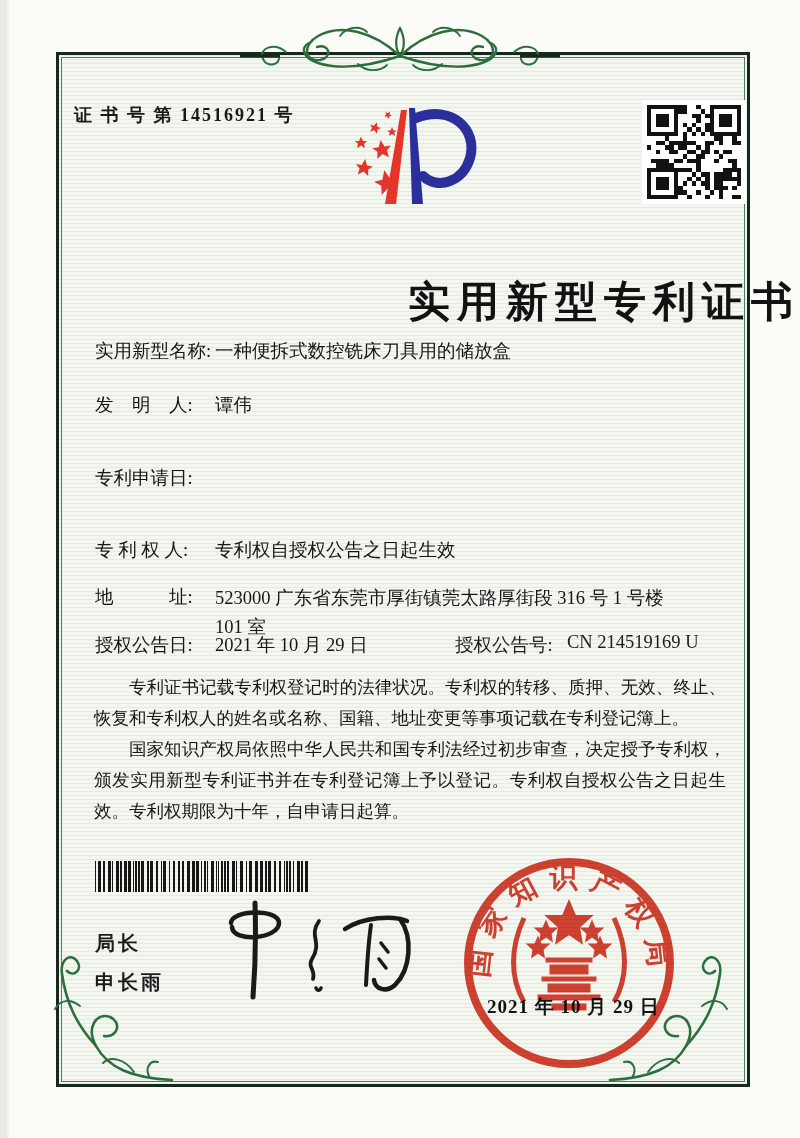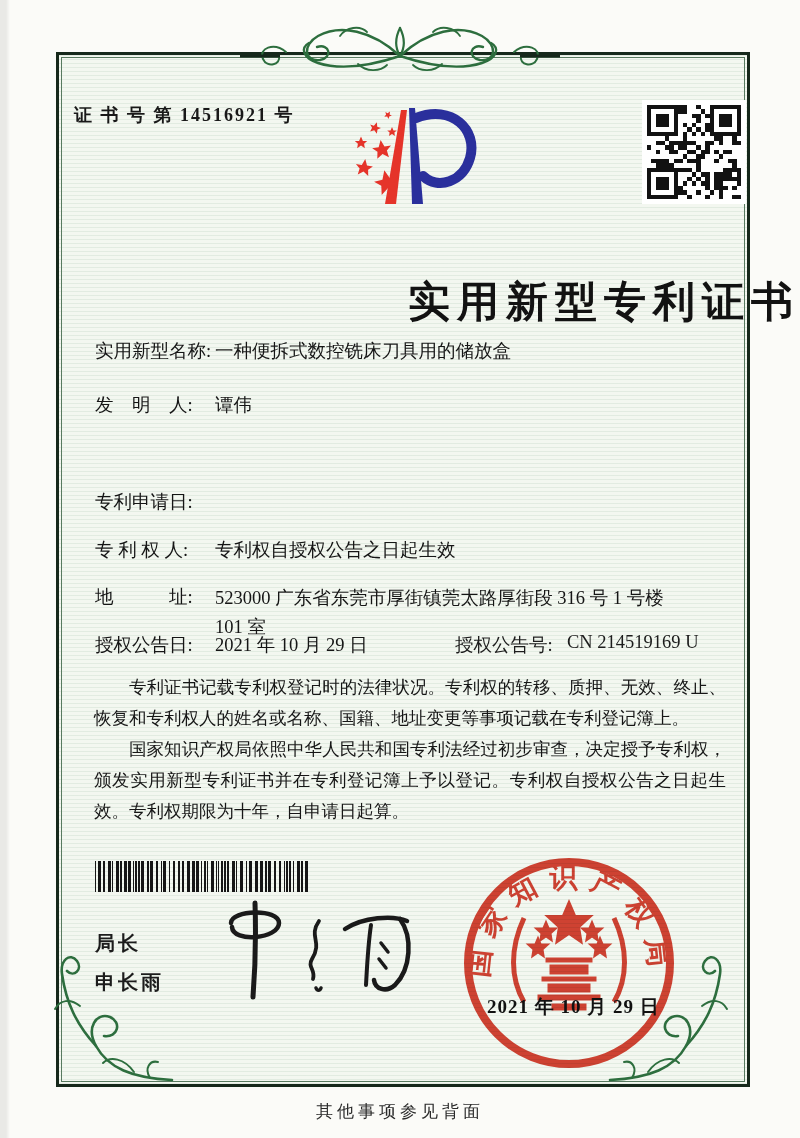--- a/index.html
+++ b/index.html
@@ -33,21 +33,21 @@
         display:grid; grid-template-columns:repeat(21,1fr); grid-template-rows:repeat(21,1fr); }
   .qr div.on { background:#121212; }
 
   .title { position:absolute; left:0; right:0; top:230px; text-align:right;
            font-size:42px; font-weight:bold; letter-spacing:7px; color:#121212;margin-top:44px; }
 
   
   .row { position:absolute; left:95px; display:flex; font-size:18.5px; color:#151515; }
   .row .lbl { width:120px; flex:none; font-weight:500; }
   .row .val { font-weight:500; }
-  .r0{top:338px;} .r1{top:392px;} .r2{top:441px;} .r3{top:489px;flex-direction:column;} .r4{top:537px;}
+  .r0{top:338px;} .r1{top:392px;} .r2{top:441px;} .r3{top:465px;flex-direction:column;} .r4{top:537px;}
   .r5{top:584px; width:600px;} .r5 .val{ width:452px; line-height:1.55; }
   .r6{top:632px;}
   .r6b{ position:absolute; left:455px; top:632px; display:flex; font-size:18.5px; }
   .r6b .lbl{ width:112px; flex:none; font-weight:500; }
 
   .paras { position:absolute; left:94px; top:672px; width:632px; font-size:17.5px; line-height:31px; color:#161616; }
   .paras p { text-indent:2em; text-align:justify; }
 
   .barcode { position:absolute; left:95px; top:861px; width:218px; height:31px; display:flex; align-items:stretch; }
   .barcode span { display:block; height:100%; }
@@ -749,15 +749,14 @@
       <rect x="88" y="106" width="46" height="4"></rect>
       <rect x="92" y="113" width="38" height="9"></rect>
       <rect x="84" y="125" width="54" height="4"></rect>
       <rect x="90" y="132" width="42" height="8"></rect>
       <rect x="80" y="143" width="62" height="5"></rect>
       <rect x="94" y="152" width="34" height="6"></rect>
     </g>
   </svg>
   <div class="seal-date">2021 年 10 月 29 日</div>
 
-  <div class="footer-note">其他事项参见背面</div>
 
 </div>
 
 </body></html>

